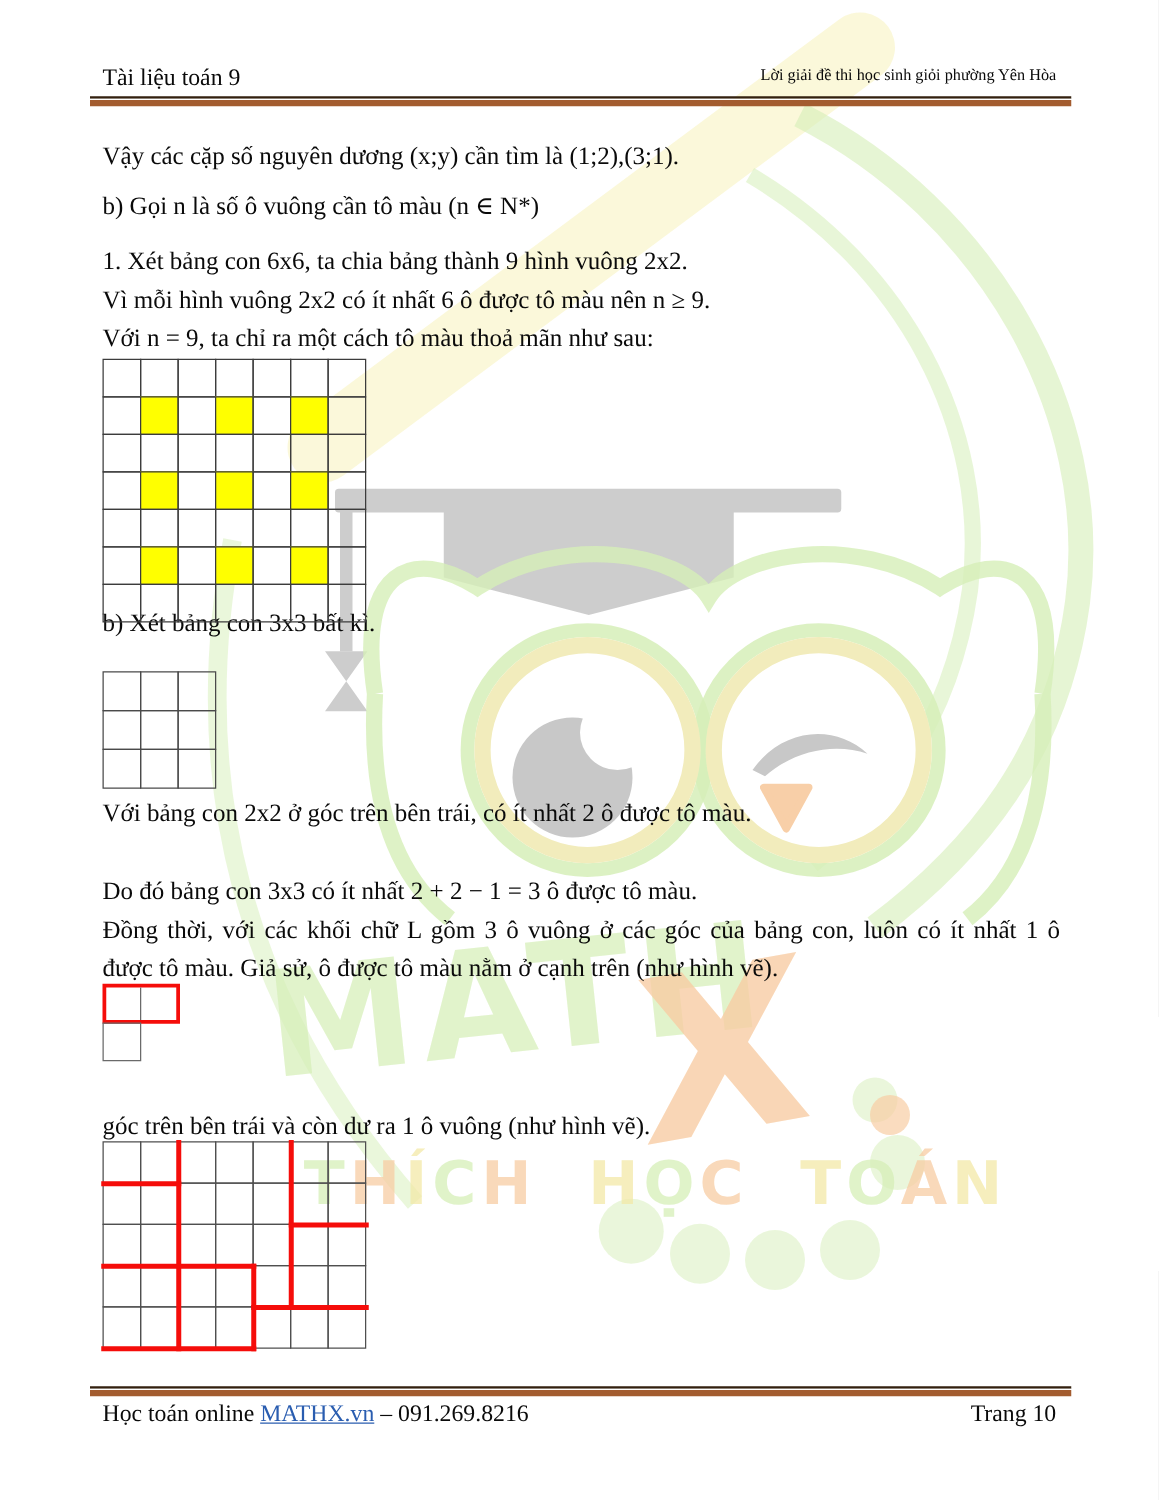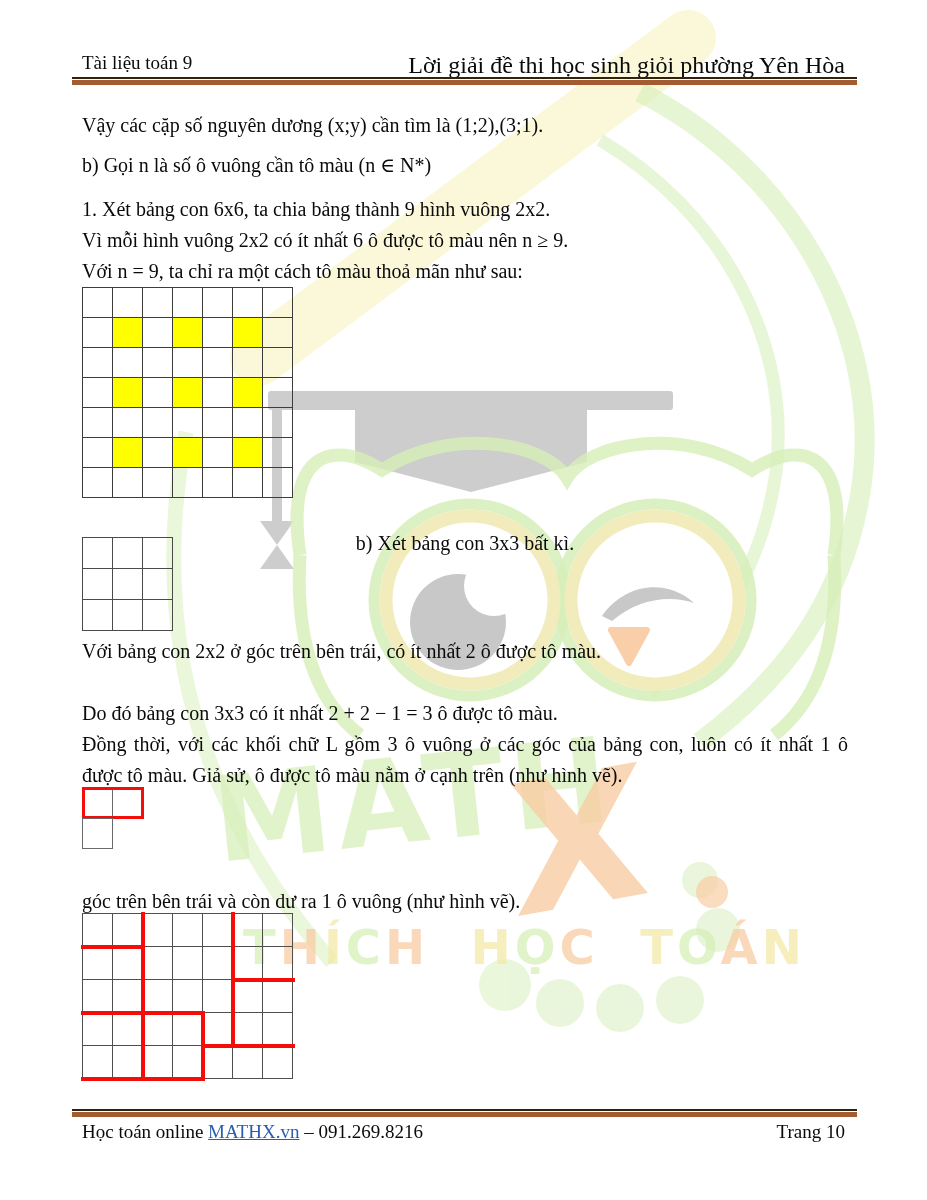--- a/index.html
+++ b/index.html
@@ -1,34 +1,34 @@
 <!DOCTYPE html>
 <html><head>
 <meta charset="utf-8">
 <style>
   html,body{margin:0;padding:0;background:#e8e8e8;}
   .page{position:relative;width:927px;height:1200px;background:#ffffff;overflow:hidden;
         font-family:"Liberation Serif","DejaVu Serif",serif;color:#0a0a0a;}
   
   .hdr-left{position:absolute;left:82px;top:52px;font-size:19px;white-space:nowrap;}
-  .hdr-right{position:absolute;right:82px;top:52px;font-size:24px;white-space:nowrap;}
+  .hdr-right{position:absolute;right:82px;top:52px;font-size:13px;white-space:nowrap;}
   .rule{position:absolute;left:72px;width:785px;height:8px;}
   .rule .r1{height:2px;background:#33210f;}
   .rule .r2{height:1px;background:#ffffff;}
   .rule .r3{height:5px;background:#a35c2f;}
   .rule-hdr{top:77px;}
   .rule-ftr{top:1109px;}
   .ftr-left{position:absolute;left:82px;top:1121px;font-size:19px;white-space:nowrap;}
   .ftr-right{position:absolute;right:82px;top:1121px;font-size:19px;white-space:nowrap;}
   .ftr-left a{text-decoration:underline;}
   
   .line{position:absolute;left:82px;width:766px;font-size:20px;line-height:31px;z-index:2;}
   .just{text-align:justify;text-align-last:justify;}
   #p1{top:110px;} #p2{top:150px;} #p3{top:194px;} #p4{top:225px;} #p5{top:256px;}
-  #p6{top:528px;text-align:center;} #p7{top:636px;} #p8{top:667px;} #p9{top:698px;}
+  #p6{top:484px;} #p7{top:636px;} #p8{top:667px;} #p9{top:698px;}
   #p10{top:729px;} #p11{top:760px;} #p12{top:855px;} #p13{top:886px;}
   
   .figure{position:absolute;z-index:2;}
   #grid-colored{left:82px;top:287px;}
   #grid-3x3{left:82px;top:537px;}
   #l-shape{left:82px;top:787px;width:62px;height:62px;}
   #grid-partition{left:82px;top:913px;}
   .gcell{position:absolute;box-sizing:border-box;background:transparent;}
   .rseg{position:absolute;z-index:3;}
   

